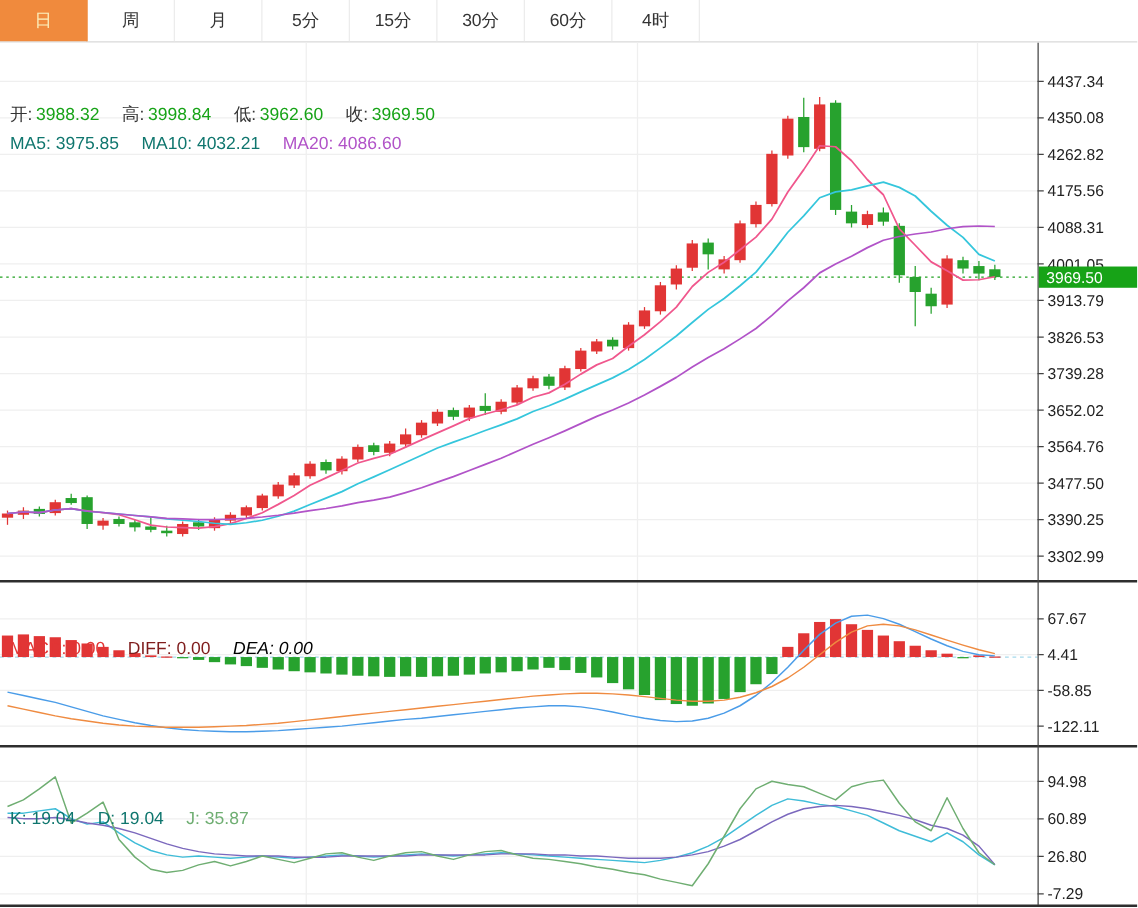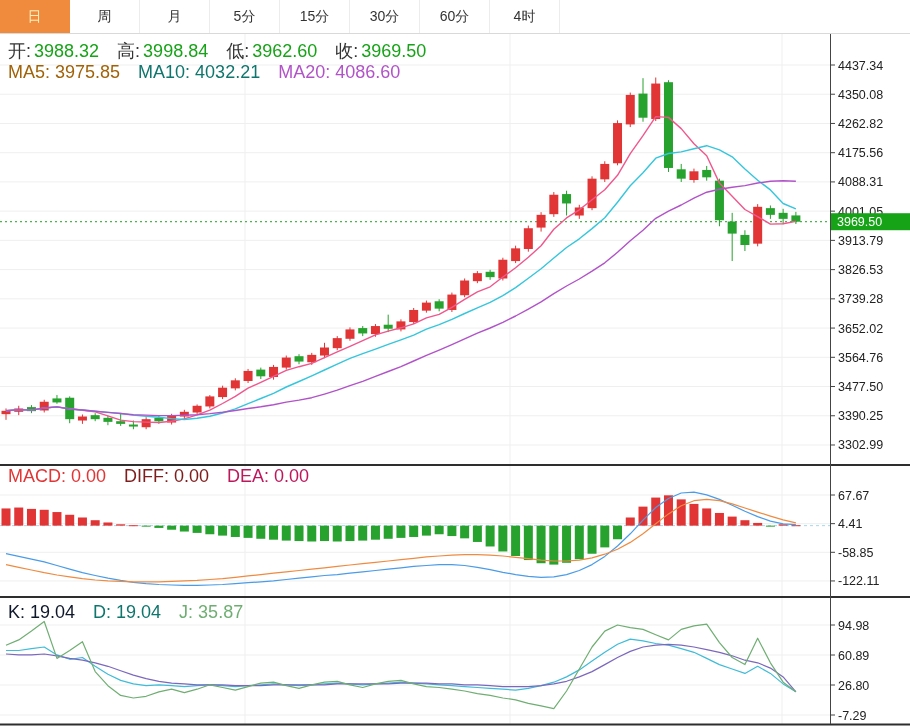--- a/index.html
+++ b/index.html
@@ -8,21 +8,21 @@
     font-family:"Liberation Sans","DejaVu Sans",sans-serif;
   }
   .tabbar{display:flex;height:33px;border-bottom:1px solid #d9d9d9;background:#fff;}
   .tab{
     width:70px;box-sizing:border-box;display:flex;align-items:center;justify-content:center;
     font-size:14px;color:#333;border-right:1px solid #ececec;cursor:pointer;user-select:none;
   }
   .tab.active{background:#f08a3d;color:#fcefbb;border-right:1px solid #f08a3d;}
   .chart-wrap{position:absolute;top:34px;left:0;width:910px;height:692px;}
   svg{display:block;}
-  .overlay{position:absolute;left:8px;font-size:18px;white-space:nowrap;pointer-events:none;}
+  .overlay{position:absolute;left:8px;font-size:14px;white-space:nowrap;pointer-events:none;margin-top:44px;}
   .pair{margin-right:18px;}
   .lbl{color:#333;}
   .val{margin-left:3px;}
 </style>
 </head>
 <body>
 
 <div class="tabbar" id="tabbar">
     <div class="tab active">日</div>
     <div class="tab">周</div>
@@ -321,16 +321,16 @@
         <text x="838" y="655.5" font-size="12.5" fill="#222222">26.80</text>
         <line x1="830" y1="681" x2="835" y2="681" stroke="#444444" stroke-width="1"></line>
         <text x="838" y="685.5" font-size="12.5" fill="#222222">-7.29</text>
       </g>
       <g>
         <rect x="831" y="179.21514095805605" width="79" height="17" fill="#17a317"></rect>
         <text x="837" y="192.21514095805605" font-size="12.5" fill="#fff">3969.50</text>
       </g>
     </svg>
   <div class="overlay" id="ohlc-row" style="top:5px"><span class="pair"><span class="lbl" style="color: rgb(51, 51, 51);">开:</span><span class="val" style="color: rgb(23, 163, 23);">3988.32</span></span><span class="pair"><span class="lbl" style="color: rgb(51, 51, 51);">高:</span><span class="val" style="color: rgb(23, 163, 23);">3998.84</span></span><span class="pair"><span class="lbl" style="color: rgb(51, 51, 51);">低:</span><span class="val" style="color: rgb(23, 163, 23);">3962.60</span></span><span class="pair"><span class="lbl" style="color: rgb(51, 51, 51);">收:</span><span class="val" style="color: rgb(23, 163, 23);">3969.50</span></span></div>
-  <div class="overlay" id="ma-row" style="top:28px"><span class="pair" style="color: #a16207;">MA5: 3975.85</span><span class="pair" style="color: #0f766e;">MA10: 4032.21</span><span class="pair" style="color: rgb(177, 83, 200);">MA20: 4086.60</span></div>
-  <div class="overlay" id="macd-row" style="top:432px"><span class="pair" style="color: rgb(226, 53, 53);">MACD: 0.00</span><span class="pair" style="color: #7f1d1d;">DIFF: 0.00</span><span class="pair" style="color: #be185d;">DEA: 0.00</span></div>
-  <div class="overlay" id="kdj-row" style="top:568px"><span class="pair" style="color: #0f172a;">K: 19.04</span><span class="pair" style="color: #0f766e;">D: 19.04</span><span class="pair" style="color: rgb(111, 174, 114);">J: 35.87</span></div>
+  <div class="overlay" id="ma-row" style="top:28px"><span class="pair" style="color: #0f766e;">MA5: 3975.85</span><span class="pair" style="color: #0f766e;">MA10: 4032.21</span><span class="pair" style="color: rgb(177, 83, 200);">MA20: 4086.60</span></div>
+  <div class="overlay" id="macd-row" style="top:432px"><span class="pair" style="color: rgb(226, 53, 53);">MACD: 0.00</span><span class="pair" style="color: #7f1d1d;">DIFF: 0.00</span><span class="pair" style="color: #000000; font-style: italic;">DEA: 0.00</span></div>
+  <div class="overlay" id="kdj-row" style="top:568px"><span class="pair" style="color: #0f766e;">K: 19.04</span><span class="pair" style="color: #0f766e;">D: 19.04</span><span class="pair" style="color: rgb(111, 174, 114);">J: 35.87</span></div>
 </div>
 
 </body></html>

